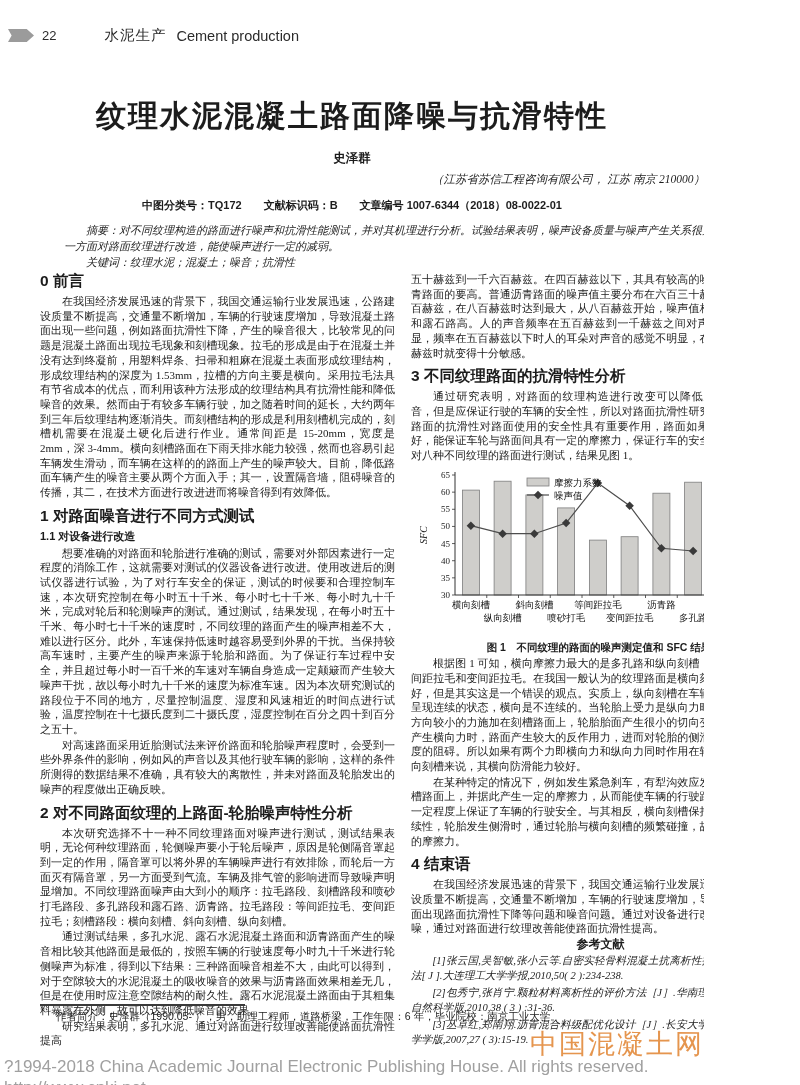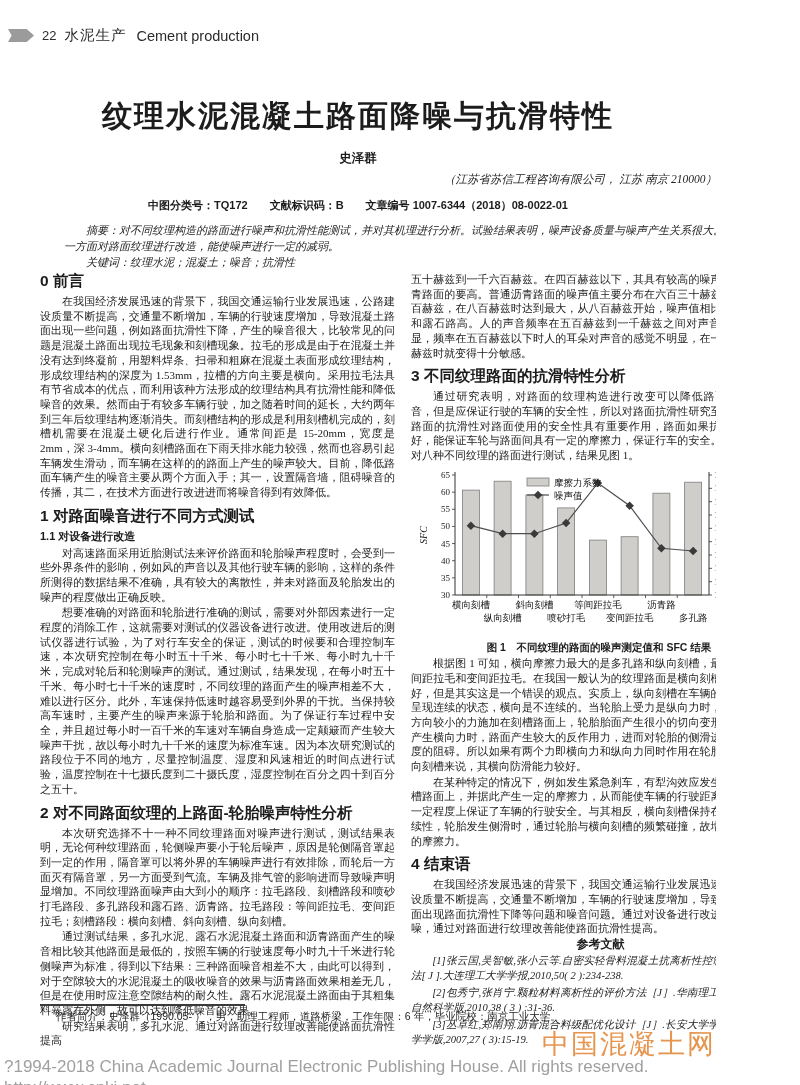--- a/index.html
+++ b/index.html
@@ -1,24 +1,24 @@
 <!DOCTYPE html>
 <html><head>
 <meta charset="utf-8">
 <style>
   html,body{margin:0;padding:0;background:#ffffff;}
   .page{position:relative;width:704px;height:1085px;background:#fff;overflow:hidden;
-        font-family:"Liberation Serif","DejaVu Serif",serif;color:#1c1c1c;padding-left:12px;}
+        font-family:"Liberation Serif","DejaVu Serif",serif;color:#1c1c1c;}
   
   .journal-header{position:absolute;top:26px;left:8px;display:flex;align-items:center;
         font-family:"Liberation Sans","DejaVu Sans",sans-serif;font-size:14px;color:#2b2b2b;}
   .header-arrow{width:26px;height:13px;background:#9b9b9b;margin-right:8px;
         clip-path:polygon(0 0,72% 0,100% 50%,72% 100%,0 100%,14% 50%);}
   .header-pagenum{font-size:13px;margin-right:8px;}
-  .header-cn{font-size:14.5px;margin-right:10px;letter-spacing:1px;}
+  .header-cn{font-size:14.5px;margin-right:10px;letter-spacing:1px;margin-left:40px;}
   .header-en{font-size:14.5px;}
   
   .title{position:absolute;top:96px;left:0;width:100%;text-align:center;
         font-size:30px;font-weight:bold;letter-spacing:2px;}
   .author{position:absolute;top:150px;left:0;width:100%;text-align:center;
         font-size:12.5px;font-weight:bold;}
   .affiliation{position:absolute;top:172px;left:1px;width:100%;text-align:right;
         font-size:11.5px;font-style:italic;}
   .meta-line{position:absolute;top:198px;left:0;width:100%;text-align:center;
         font-family:"Liberation Sans","DejaVu Sans",sans-serif;font-size:11px;font-weight:bold;}
@@ -75,22 +75,22 @@
     <p>关键词：纹理水泥；混凝土；噪音；抗滑性</p>
   </div>
 
   <div class="columns">
 
     <div class="col">
       <h2 class="sec" style="margin-top:0;">0  前言</h2>
       <p>在我国经济发展迅速的背景下，我国交通运输行业发展迅速，公路建设质量不断提高，交通量不断增加，车辆的行驶速度增加，导致混凝土路面出现一些问题，例如路面抗滑性下降，产生的噪音很大，比较常见的问题是混凝土路面出现拉毛现象和刻槽现象。拉毛的形成是由于在混凝土并没有达到终凝前，用塑料焊条、扫帚和粗麻在混凝土表面形成纹理结构，形成纹理结构的深度为 1.53mm，拉槽的方向主要是横向。采用拉毛法具有节省成本的优点，而利用该种方法形成的纹理结构具有抗滑性能和降低噪音的效果。然而由于有较多车辆行驶，加之随着时间的延长，大约两年到三年后纹理结构逐渐消失。而刻槽结构的形成是利用刻槽机完成的，刻槽机需要在混凝土硬化后进行作业。通常间距是 15-20mm，宽度是 2mm，深 3-4mm。横向刻槽路面在下雨天排水能力较强，然而也容易引起车辆发生滑动，而车辆在这样的的路面上产生的噪声较大。目前，降低路面车辆产生的噪音主要从两个方面入手；其一，设置隔音墙，阻碍噪音的传播，其二，在技术方面进行改进进而将噪音得到有效降低。</p>
       <h2 class="sec">1  对路面噪音进行不同方式测试</h2>
       <h3 class="subsec">1.1 对设备进行改造</h3>
+      <p>想要准确的对路面和轮胎进行准确的测试，需要对外部因素进行一定程度的消除工作，这就需要对测试的仪器设备进行改进。使用改进后的测试仪器进行试验，为了对行车安全的保证，测试的时候要和合理控制车速，本次研究控制在每小时五十千米、每小时七十千米、每小时九十千米，完成对轮后和轮测噪声的测试。通过测试，结果发现，在每小时五十千米、每小时七十千米的速度时，不同纹理的路面产生的噪声相差不大，难以进行区分。此外，车速保持低速时越容易受到外界的干扰。当保持较高车速时，主要产生的噪声来源于轮胎和路面。为了保证行车过程中安全，并且超过每小时一百千米的车速对车辆自身造成一定颠簸而产生较大噪声干扰，故以每小时九十千米的速度为标准车速。因为本次研究测试的路段位于不同的地方，尽量控制温度、湿度和风速相近的时间点进行试验，温度控制在十七摄氏度到二十摄氏度，湿度控制在百分之四十到百分之五十。</p>
       <p>对高速路面采用近胎测试法来评价路面和轮胎噪声程度时，会受到一些外界条件的影响，例如风的声音以及其他行驶车辆的影响，这样的条件所测得的数据结果不准确，具有较大的离散性，并未对路面及轮胎发出的噪声的程度做出正确反映。</p>
-      <p>想要准确的对路面和轮胎进行准确的测试，需要对外部因素进行一定程度的消除工作，这就需要对测试的仪器设备进行改进。使用改进后的测试仪器进行试验，为了对行车安全的保证，测试的时候要和合理控制车速，本次研究控制在每小时五十千米、每小时七十千米、每小时九十千米，完成对轮后和轮测噪声的测试。通过测试，结果发现，在每小时五十千米、每小时七十千米的速度时，不同纹理的路面产生的噪声相差不大，难以进行区分。此外，车速保持低速时越容易受到外界的干扰。当保持较高车速时，主要产生的噪声来源于轮胎和路面。为了保证行车过程中安全，并且超过每小时一百千米的车速对车辆自身造成一定颠簸而产生较大噪声干扰，故以每小时九十千米的速度为标准车速。因为本次研究测试的路段位于不同的地方，尽量控制温度、湿度和风速相近的时间点进行试验，温度控制在十七摄氏度到二十摄氏度，湿度控制在百分之四十到百分之五十。</p>
       <h2 class="sec">2  对不同路面纹理的上路面-轮胎噪声特性分析</h2>
       <p>本次研究选择不十一种不同纹理路面对噪声进行测试，测试结果表明，无论何种纹理路面，轮侧噪声要小于轮后噪声，原因是轮侧隔音罩起到一定的作用，隔音罩可以将外界的车辆噪声进行有效排除，而轮后一方面灭有隔音罩，另一方面受到气流。车辆及排气管的影响进而导致噪声明显增加。不同纹理路面噪声由大到小的顺序：拉毛路段、刻槽路段和喷砂打毛路段、多孔路段和露石路、沥青路。拉毛路段：等间距拉毛、变间距拉毛；刻槽路段：横向刻槽、斜向刻槽、纵向刻槽。</p>
       <p>通过测试结果，多孔水泥、露石水泥混凝土路面和沥青路面产生的噪音相比较其他路面是最低的，按照车辆的行驶速度每小时九十千米进行轮侧噪声为标准，得到以下结果：三种路面噪音相差不大，由此可以得到，对于空隙较大的水泥混凝土的吸收噪音的效果与沥青路面效果相差无几，但是在使用时应注意空隙结构的耐久性。露石水泥混凝土路面由于其粗集料暴露在外侧，故可以达到降低噪音的效果。</p>
       <p>研究结果表明，多孔水泥、通过对路面进行纹理改善能使路面抗滑性提高</p>
     </div>
 
     <div class="col">
       <p class="no-indent">五十赫兹到一千六百赫兹。在四百赫兹以下，其具有较高的噪声值，比沥青路面的要高。普通沥青路面的噪声值主要分布在六百三十赫兹到一千六百赫兹，在八百赫兹时达到最大，从八百赫兹开始，噪声值相比较多孔路和露石路高。人的声音频率在五百赫兹到一千赫兹之间对声音感觉不明显，频率在五百赫兹以下时人的耳朵对声音的感觉不明显，在一千到四千赫兹时就变得十分敏感。</p>
       <h2 class="sec">3  不同纹理路面的抗滑特性分析</h2>
       <p>通过研究表明，对路面的纹理构造进行改变可以降低路面-轮胎噪音，但是应保证行驶的车辆的安全性，所以对路面抗滑性研究至关重要。路面的抗滑性对路面使用的安全性具有重要作用，路面如果抗滑能力较好，能保证车轮与路面间具有一定的摩擦力，保证行车的安全。本次研究对八种不同纹理的路面进行测试，结果见图 1。</p>

